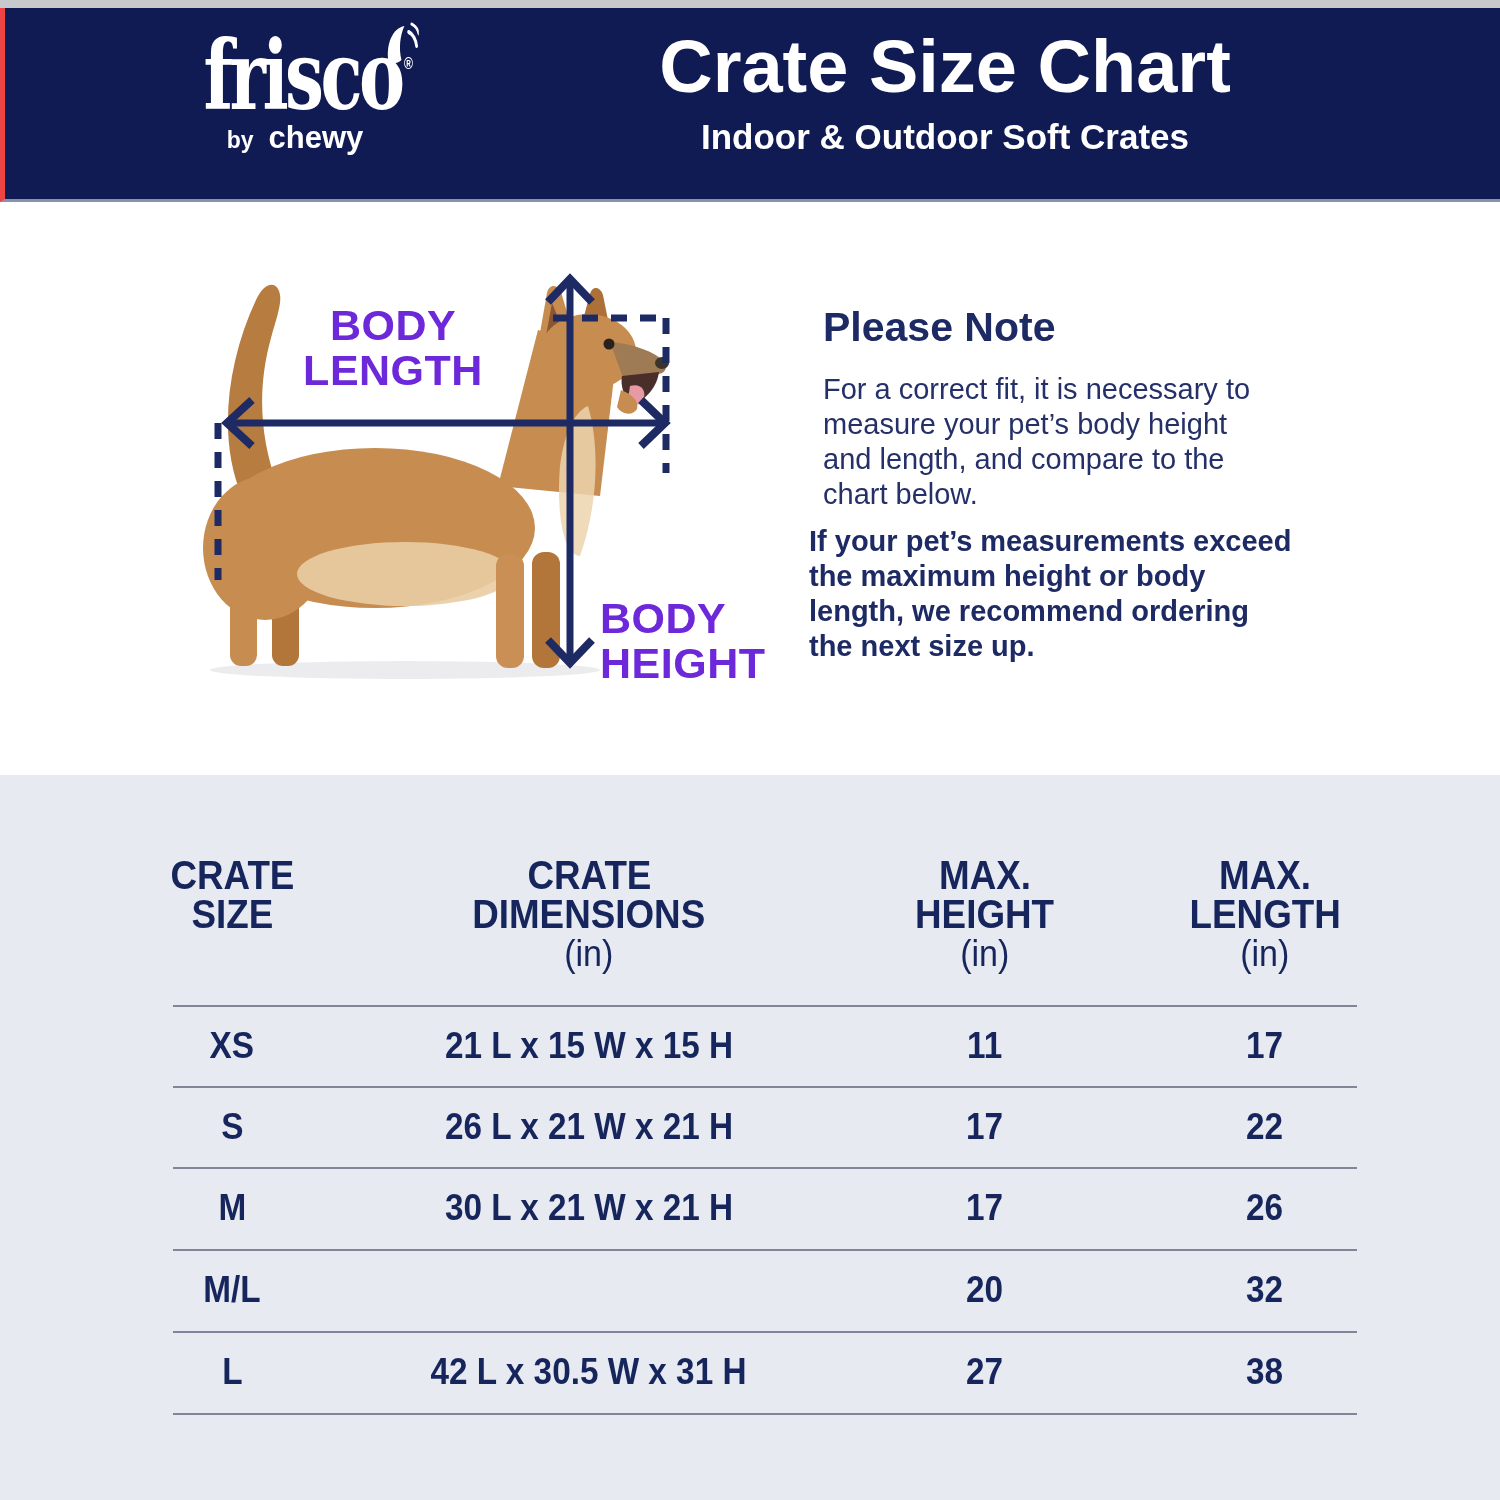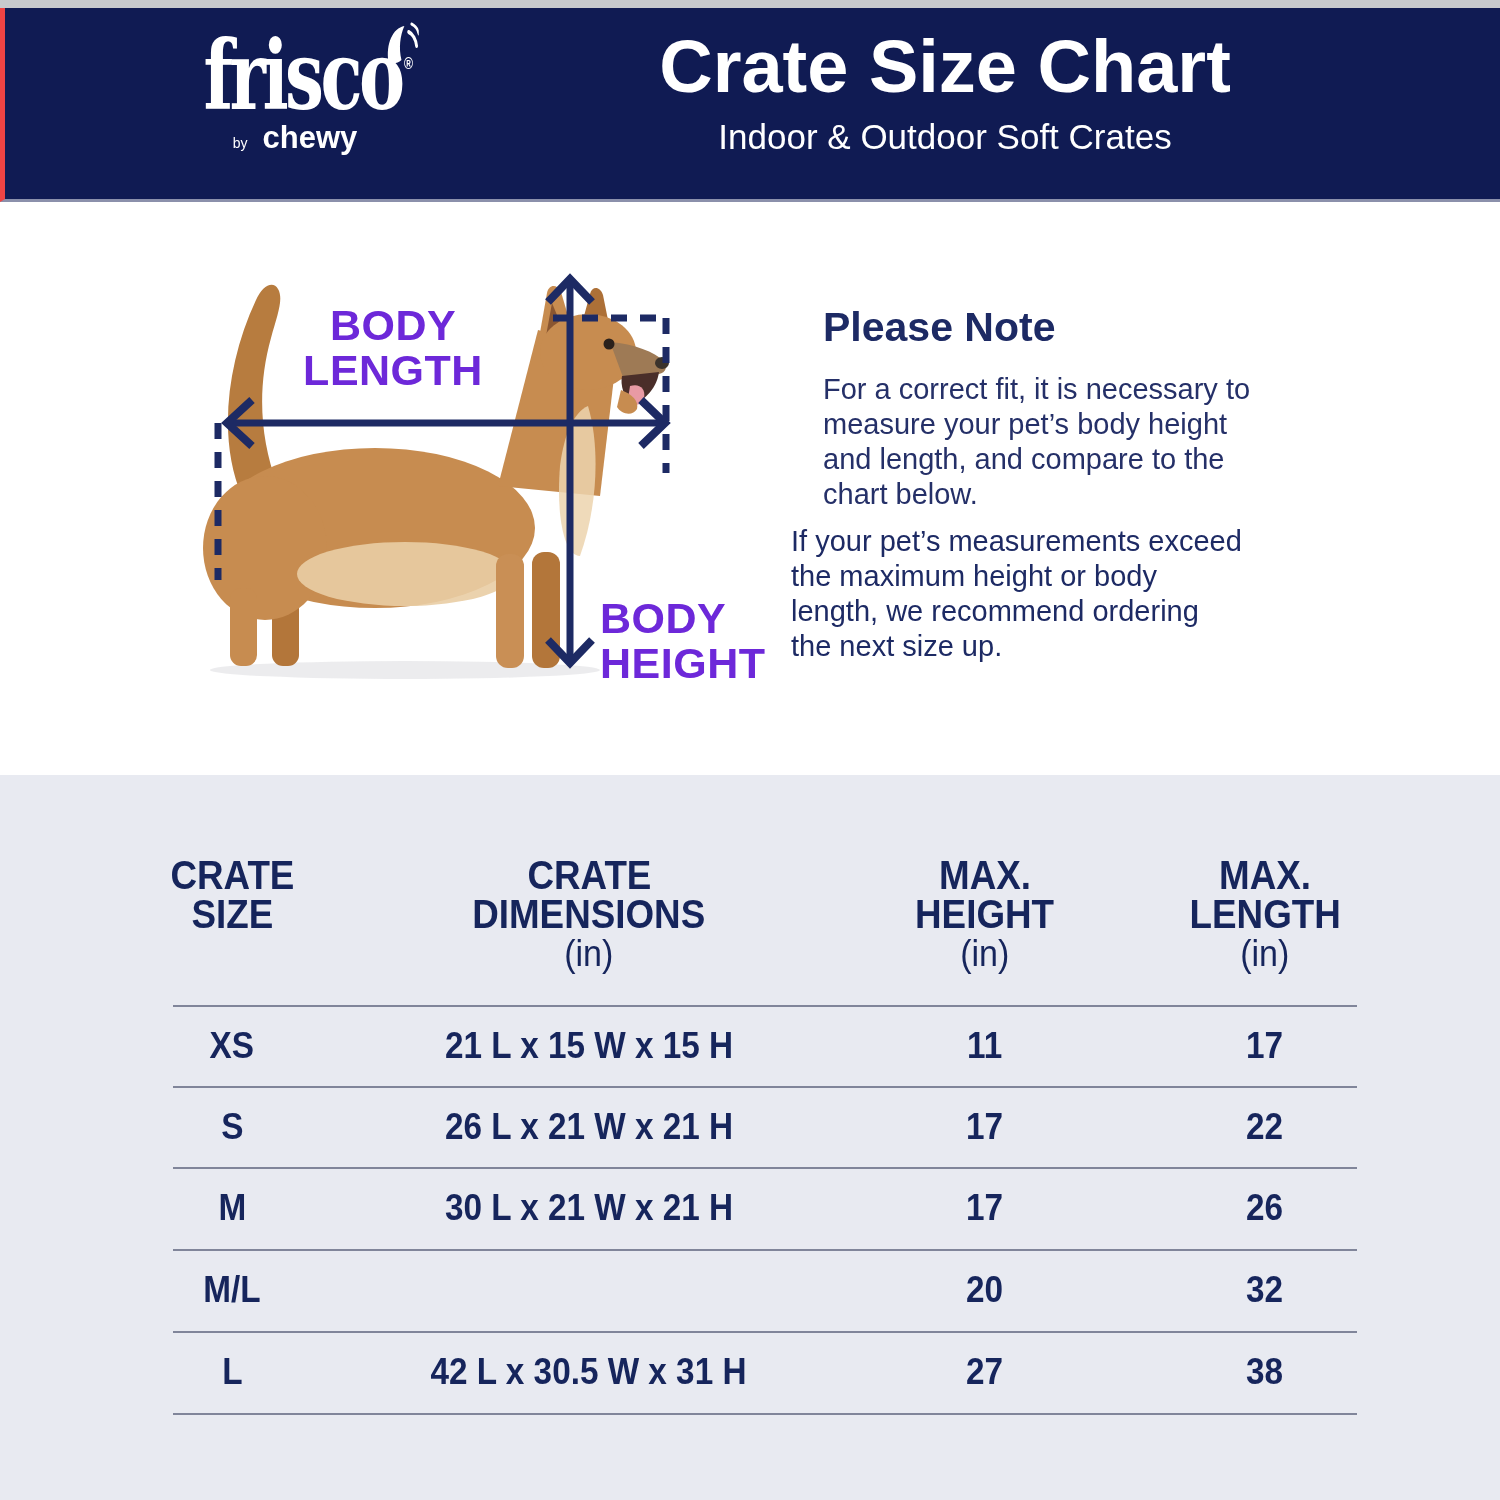--- a/index.html
+++ b/index.html
@@ -13,38 +13,38 @@
             background:#101b53; border-bottom:3px solid #8b90ab; border-left:5px solid #ef4444; }
   .logo { position:absolute; left:160px; top:18px; width:260px; text-align:center; color:#ffffff; }
   .frisco { position:relative; display:inline-block;
             font-family:"DejaVu Serif", serif; font-weight:bold;
             font-size:96px; line-height:100px; letter-spacing:-5px;
             transform:scaleX(0.72); transform-origin:center; }
   .frisco .reg { position:absolute; right:-16px; bottom:12px; font-size:17px; letter-spacing:0;
                  font-family:"Liberation Sans", sans-serif; }
   .tail-curl { position:absolute; right:-24px; top:-4px; }
   .by-chewy { margin-top:-6px; font-size:24px; }
-  .by-chewy .by { font-weight:400; font-size:14px; margin-right:15px; }
+  .by-chewy .by { font-weight:700; font-size:23px; margin-right:15px; }
   .by-chewy .chewy { font-weight:800; font-size:31px; letter-spacing:0px; }
   .title-block { position:absolute; left:540px; top:0; width:800px; text-align:center; color:#ffffff; }
   .main-title { margin-top:16px; font-size:74px; font-weight:800; letter-spacing:0px; }
-  .subtitle  { margin-top:8px;  font-size:35px; font-weight:400; }
+  .subtitle  { margin-top:8px;  font-size:35px; font-weight:700; }
 
   
   .white-section { position:absolute; left:0; top:205px; width:1500px; height:570px; background:#ffffff; }
   .dog-svg { position:absolute; left:180px; top:51px; }
   .measure-label { position:absolute; color:#6d28d9; font-weight:800; font-size:43px; line-height:45px;
                    letter-spacing:0.5px; }
   .len-label { left:283px; top:98px; width:220px; text-align:center; }
   .hgt-label { left:600px; top:391px; width:240px; text-align:left; }
   .note-title { position:absolute; left:823px; top:99px; color:#1d2a64; font-size:41px; font-weight:800; }
   .note-p  { position:absolute; left:823px; top:167px; width:520px; color:#253068;
              font-size:29px; line-height:35px; font-weight:400; }
-  .note-p2 { position:absolute; left:791px; top:319px; width:560px; color:#1d2a64;
-             font-size:29px; line-height:35px; font-weight:400; }
+  .note-p2 { position:absolute; left:809px; top:319px; width:560px; color:#1d2a64;
+             font-size:29px; line-height:35px; font-weight:700; }
 
   
   .table-section { position:absolute; left:0; top:775px; width:1500px; height:725px; background:#e8eaf1;padding-left:46px; }
   .thead { position:absolute; top:81px; left:0; width:1500px; color:#16255c; }
   .hcell { position:absolute; width:400px; text-align:center; font-weight:800; font-size:40px; line-height:39px; }
   .hcell .unit { font-weight:400; font-size:37px; }
   .c1 { left:32px; }  .c2 { left:389px; } .c3 { left:785px; } .c4 { left:1065px; }
   .divider { position:absolute; left:173px; width:1184px; height:2px; background:#80859a; }
   .trow { position:absolute; left:0; width:1500px; height:52px; color:#16255c; }
   .tcell { position:absolute; width:400px; text-align:center; font-weight:800; font-size:37px; line-height:52px; }

